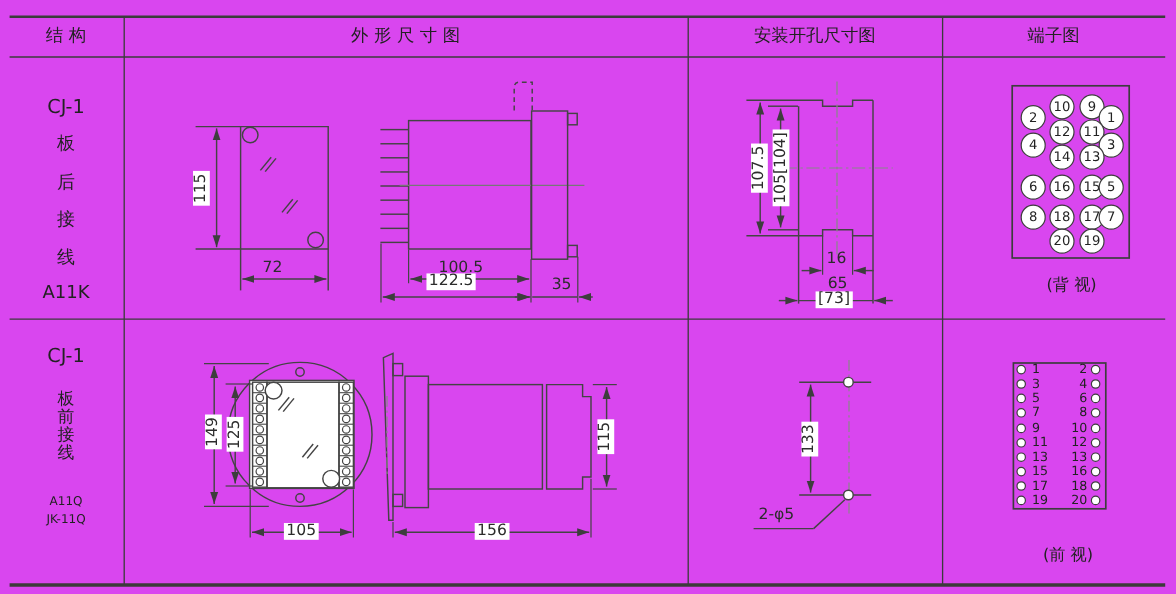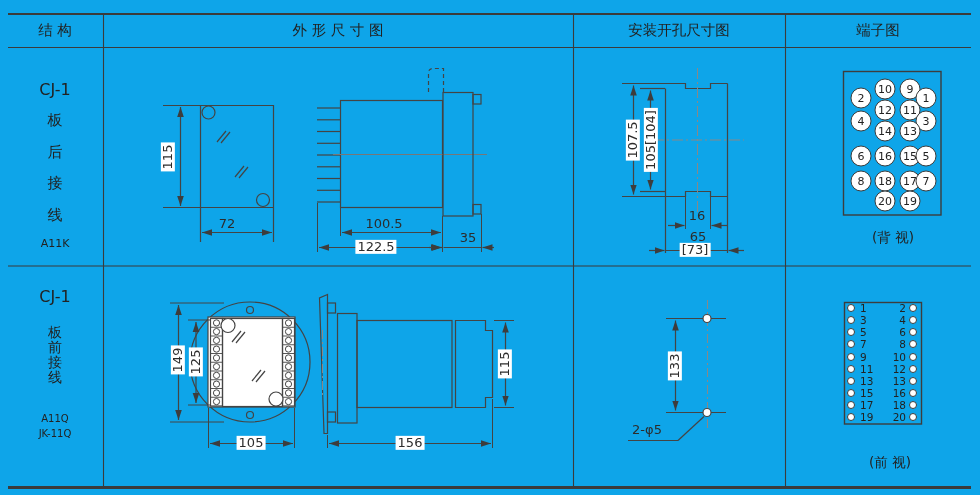--- a/index.html
+++ b/index.html
@@ -1,16 +1,16 @@
 <!DOCTYPE html>
 <html><head>
 <meta charset="utf-8">
 <style>
   html,body{margin:0;padding:0;background:#fff;}
-  .stage{position:relative;width:980px;height:495px;background:#0ea5e9;overflow:hidden;
+  .stage{position:relative;width:980px;height:495px;background:#d946ef;overflow:hidden;
          font-family:"DejaVu Sans","Liberation Sans",sans-serif;color:#2c2c2c;text-decoration:underline;}
   .stage svg{position:absolute;left:0;top:0;}
   .lbl{position:absolute;transform:translate(-50%,-50%);font-size:13px;line-height:1.1;
        white-space:nowrap;background:#fff;padding:0 2px;color:#2c2c2c;}
   .lbl.rot{transform:translate(-50%,-50%) rotate(-90deg);}
   .lbl.nobg{background:transparent;padding:0;}
   .hdr{position:absolute;transform:translate(-50%,-50%);font-size:14.5px;white-space:nowrap;
        color:#222;background:transparent;}
   .struct{position:absolute;transform:translate(-50%,-50%);white-space:nowrap;color:#222;text-align:right;}
   .tcirc{position:absolute;width:21px;height:21px;border:1.4px solid #3d3d3d;border-radius:50%;
@@ -214,34 +214,34 @@
 <div class="hdr" style="left:55px;top:30px">结 构</div>
 <div class="hdr" style="left:338px;top:30px">外 形 尺 寸 图</div>
 <div class="hdr" style="left:679px;top:30px">安装开孔尺寸图</div>
 <div class="hdr" style="left:878px;top:30px">端子图</div>
 
 <div class="struct" style="left:55px;top:89px;font-size:16px">CJ-1</div>
 <div class="struct" style="left:55px;top:120px;font-size:15px">板</div>
 <div class="struct" style="left:55px;top:152px;font-size:15px">后</div>
 <div class="struct" style="left:55px;top:183px;font-size:15px">接</div>
 <div class="struct" style="left:55px;top:215px;font-size:15px">线</div>
-<div class="struct" style="left:55px;top:243px;font-size:11px">A11K</div>
+<div class="struct" style="left:55px;top:243px;font-size:15px">A11K</div>
 
 <div class="struct" style="left:55px;top:296px;font-size:16px">CJ-1</div>
 <div class="struct" style="left:55px;top:333px;font-size:14px">板</div>
 <div class="struct" style="left:55px;top:348px;font-size:14px">前</div>
 <div class="struct" style="left:55px;top:363px;font-size:14px">接</div>
 <div class="struct" style="left:55px;top:378px;font-size:14px">线</div>
 <div class="struct" style="left:55px;top:418px;font-size:10px">A11Q</div>
 <div class="struct" style="left:55px;top:433px;font-size:10px">JK-11Q</div>
 
 <div class="lbl rot" style="left:168px;top:157px">115</div>
 <div class="lbl nobg" style="left:227px;top:224px">72</div>
 <div class="lbl nobg" style="left:384px;top:224px">100.5</div>
-<div class="lbl" style="left:376px;top:247px">122.5</div>
+<div class="lbl" style="left:376px;top:235px">122.5</div>
 <div class="lbl nobg" style="left:468px;top:238px">35</div>
 <div class="lbl rot" style="left:633px;top:140px">107.5</div>
 <div class="lbl rot" style="left:651px;top:140px">105[104]</div>
 <div class="lbl nobg" style="left:697px;top:216px">16</div>
 <div class="lbl nobg" style="left:698px;top:237px">65</div>
 <div class="lbl" style="left:695px;top:250px">[73]</div>
 
 <div class="lbl rot" style="left:178px;top:360px">149</div>
 <div class="lbl rot" style="left:196px;top:362px">125</div>
 <div class="lbl" style="left:251px;top:443px">105</div>

